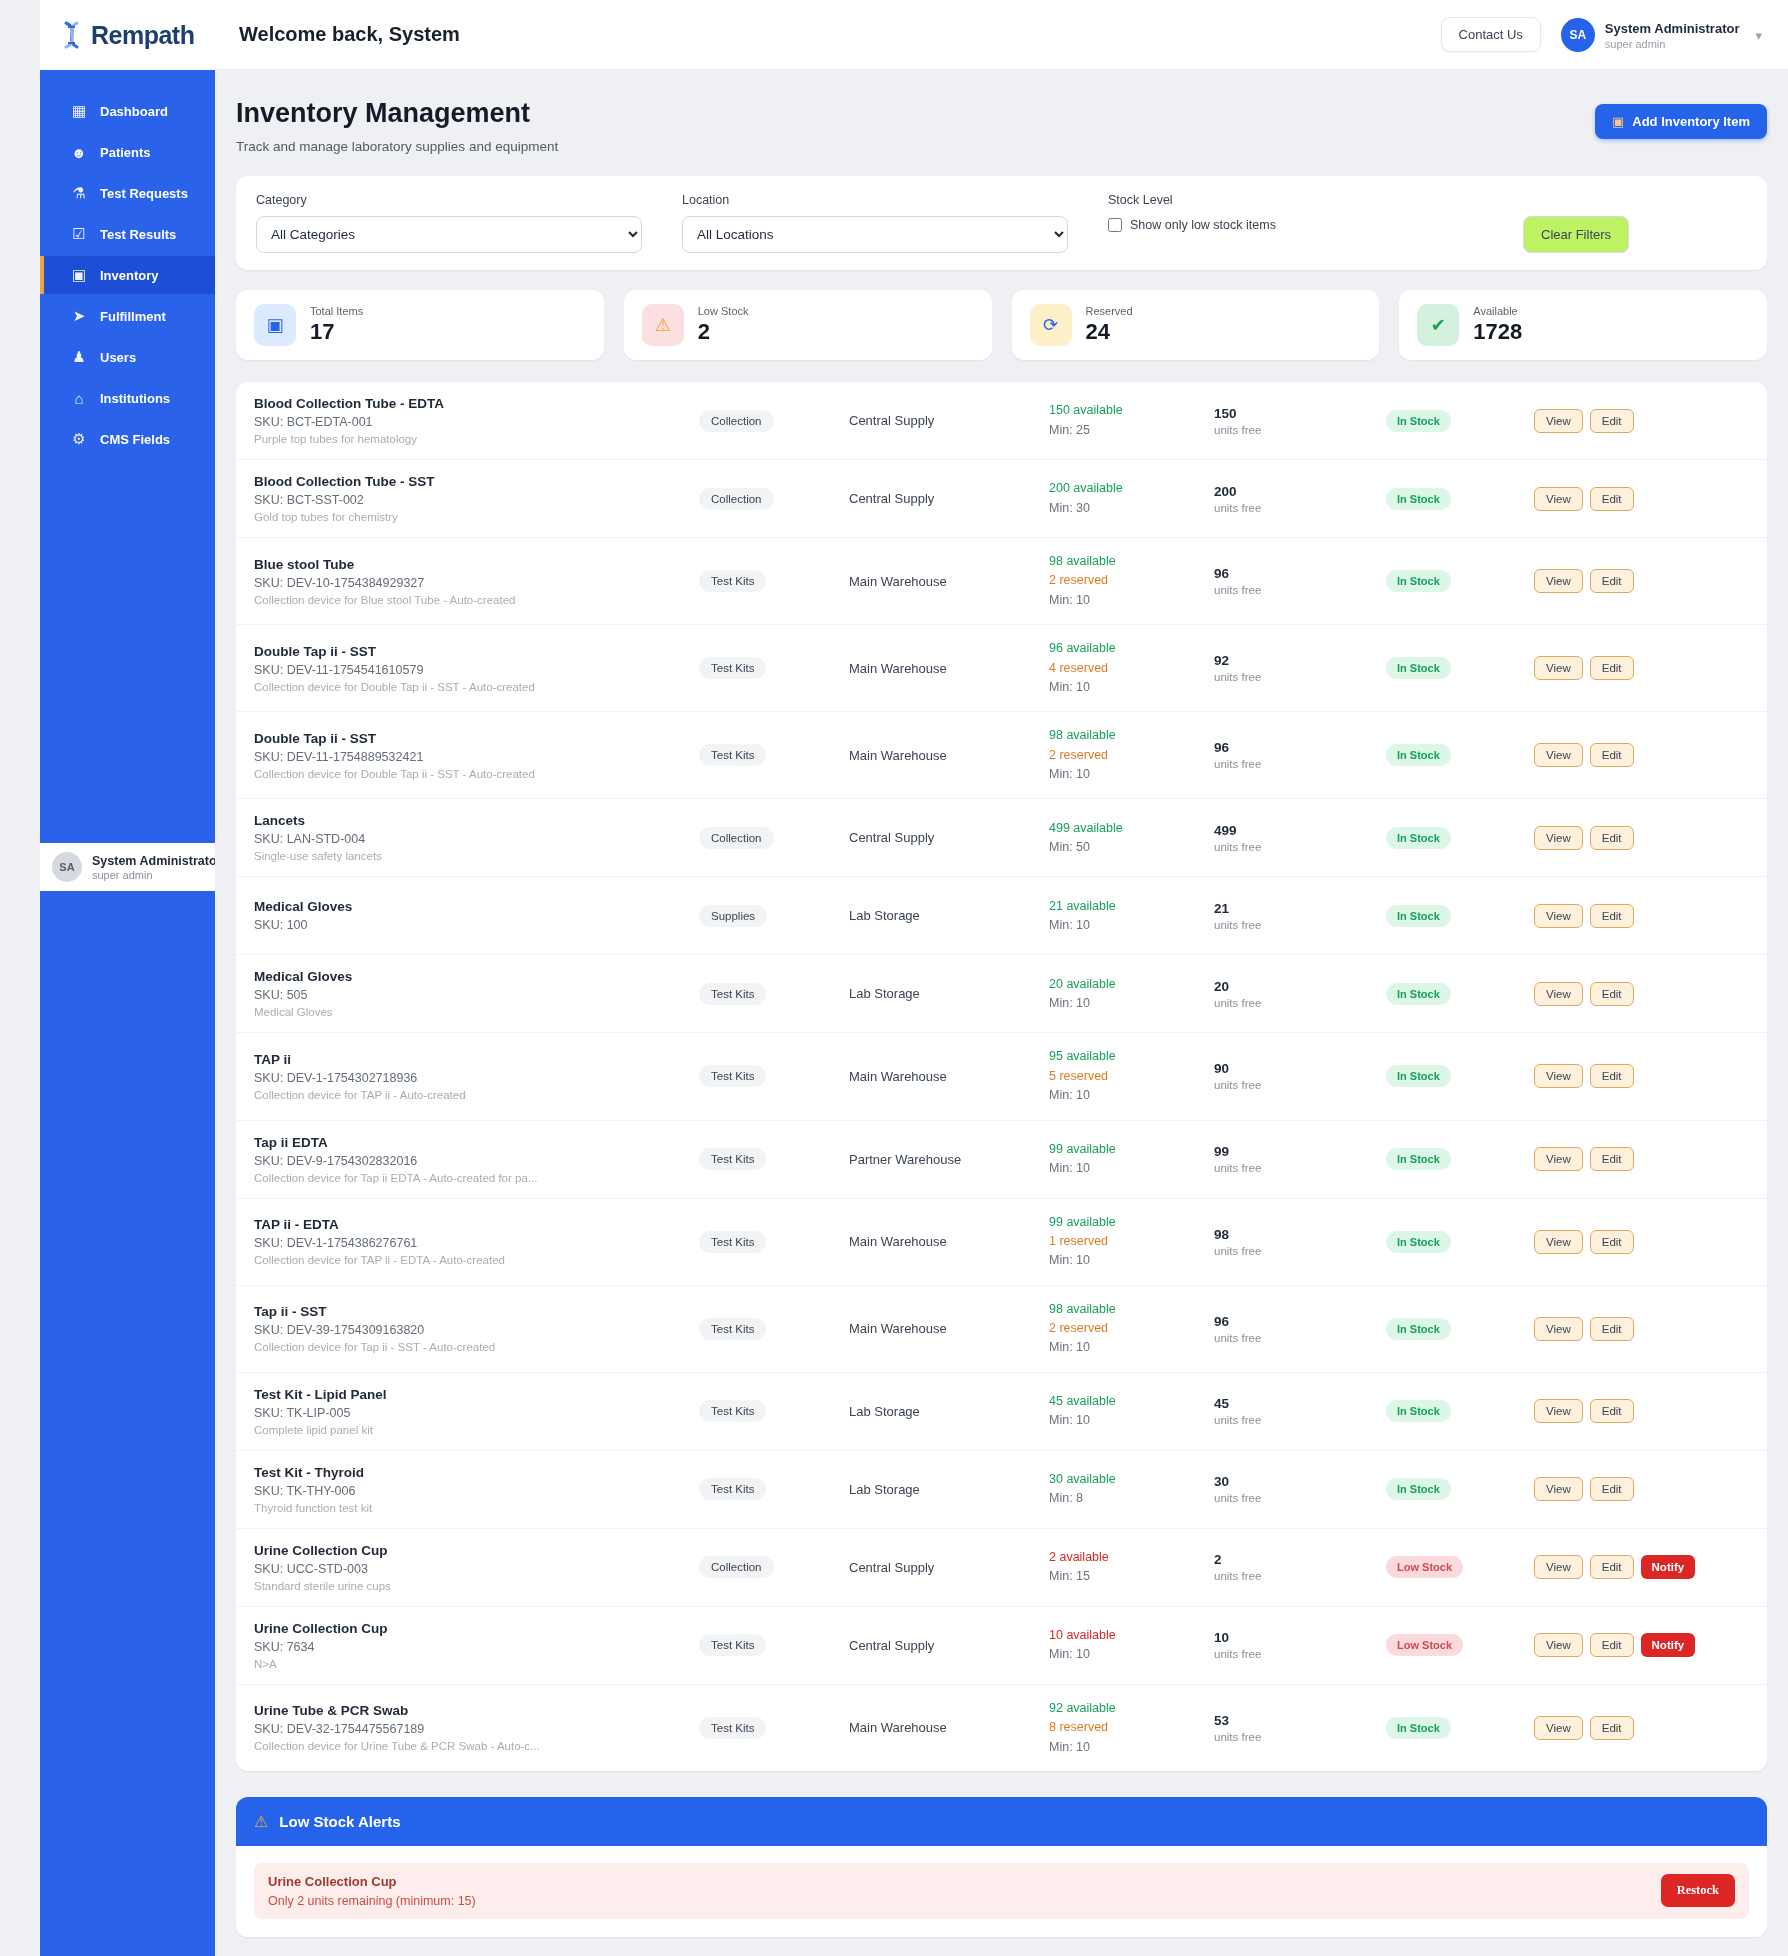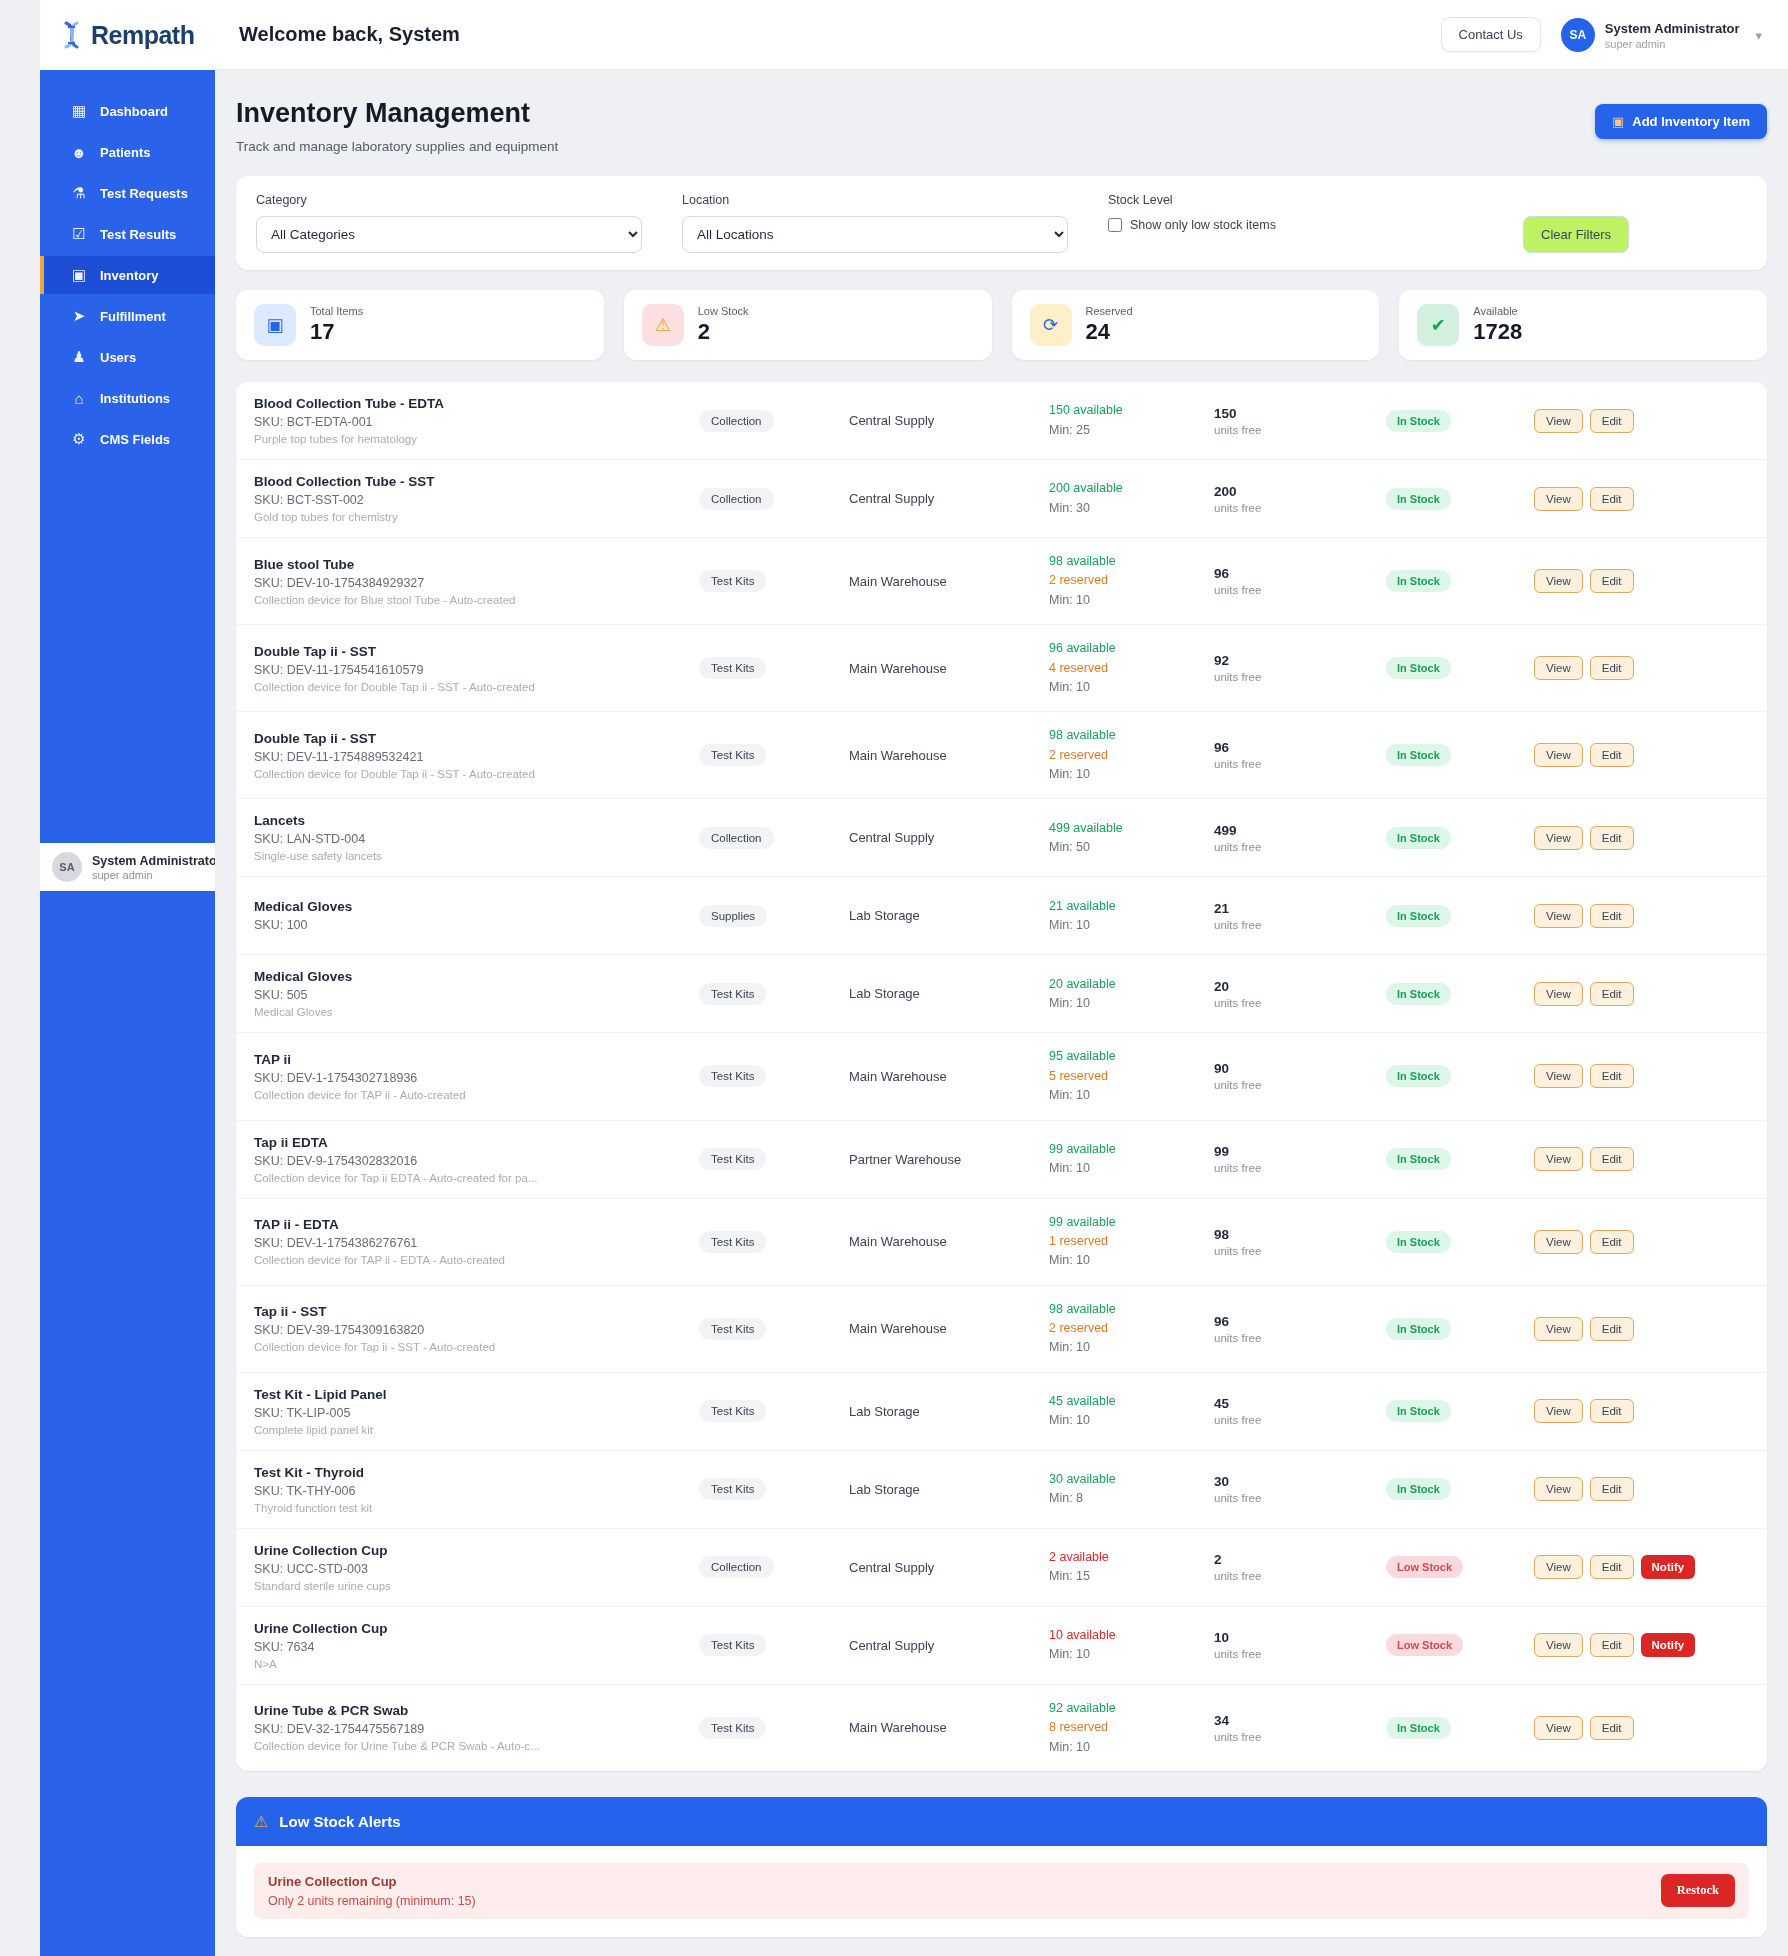--- a/index.html
+++ b/index.html
@@ -605,21 +605,21 @@
             <div class="item-desc">Collection device for Urine Tube &amp; PCR Swab - Auto-c...</div>
           </div>
           <div><span class="cat-badge">Test Kits</span></div>
           <div class="loc">Main Warehouse</div>
           <div>
             <div class="stock-line s-avail">92 available</div>
             <div class="stock-line s-res">8 reserved</div>
             <div class="stock-line s-min">Min: 10</div>
           </div>
           <div>
-            <div class="free-num">34</div>
+            <div class="free-num">53</div>
             <div class="free-label">units free</div>
           </div>
           <div><span class="status-badge status-in">In Stock</span></div>
           <div class="actions">
             <button class="btn-light">View</button>
             <button class="btn-light">Edit</button>
           </div>
         </div>
       </div>
   </section>

